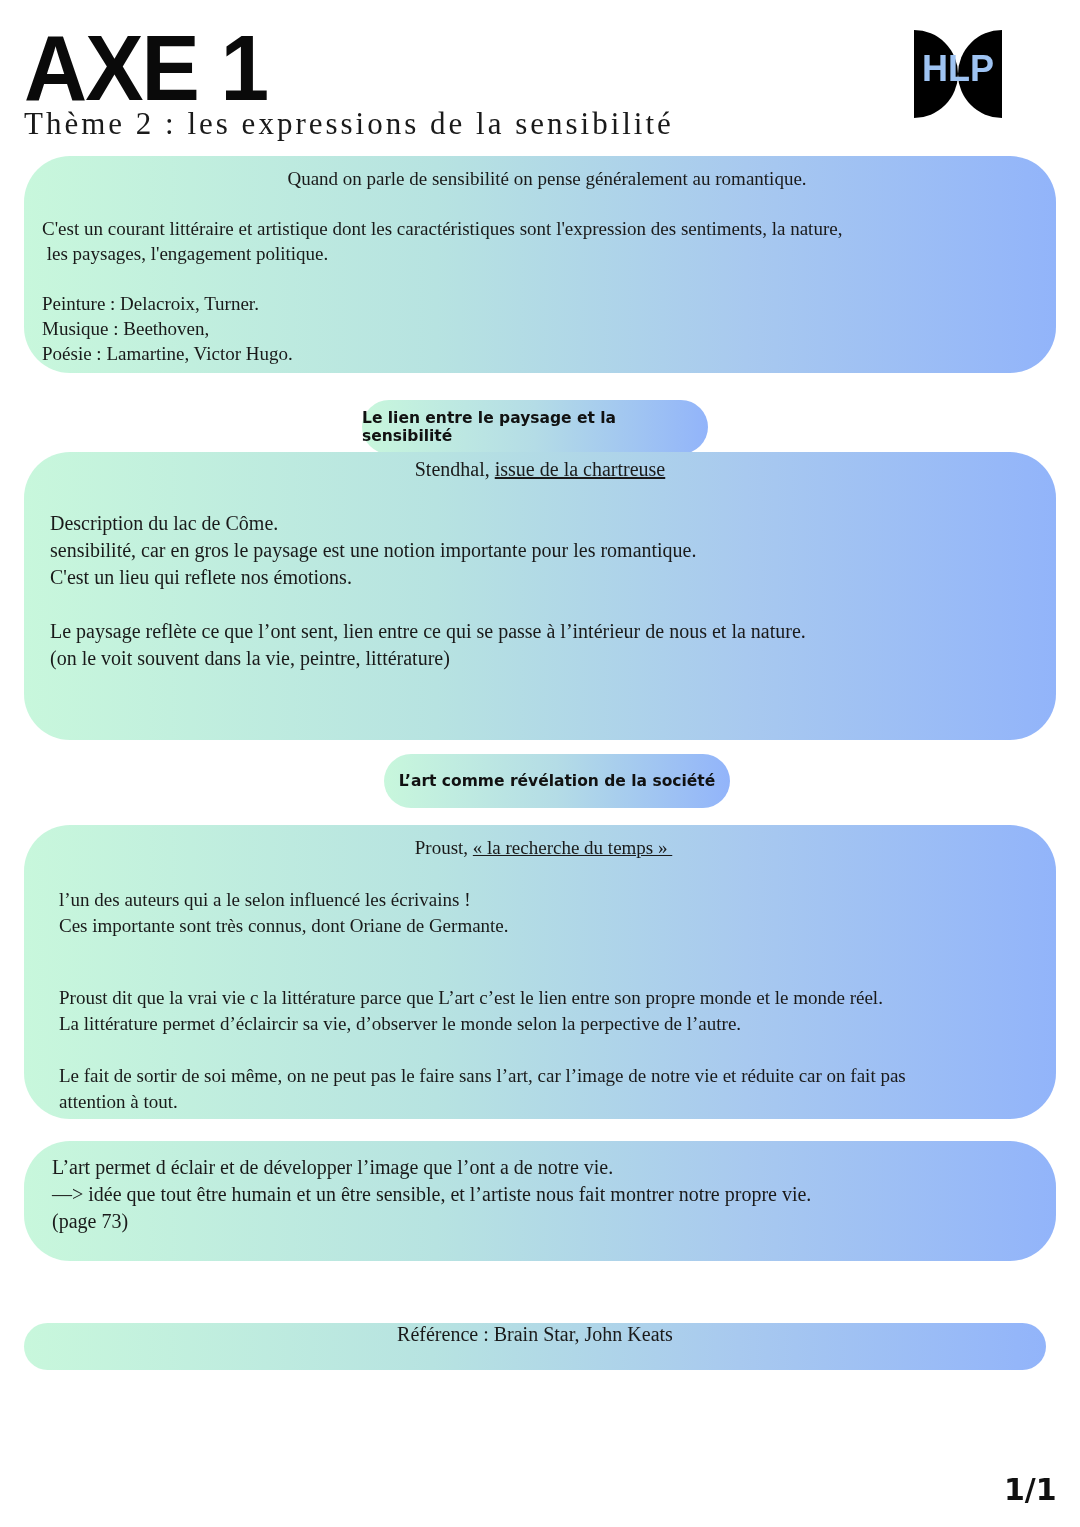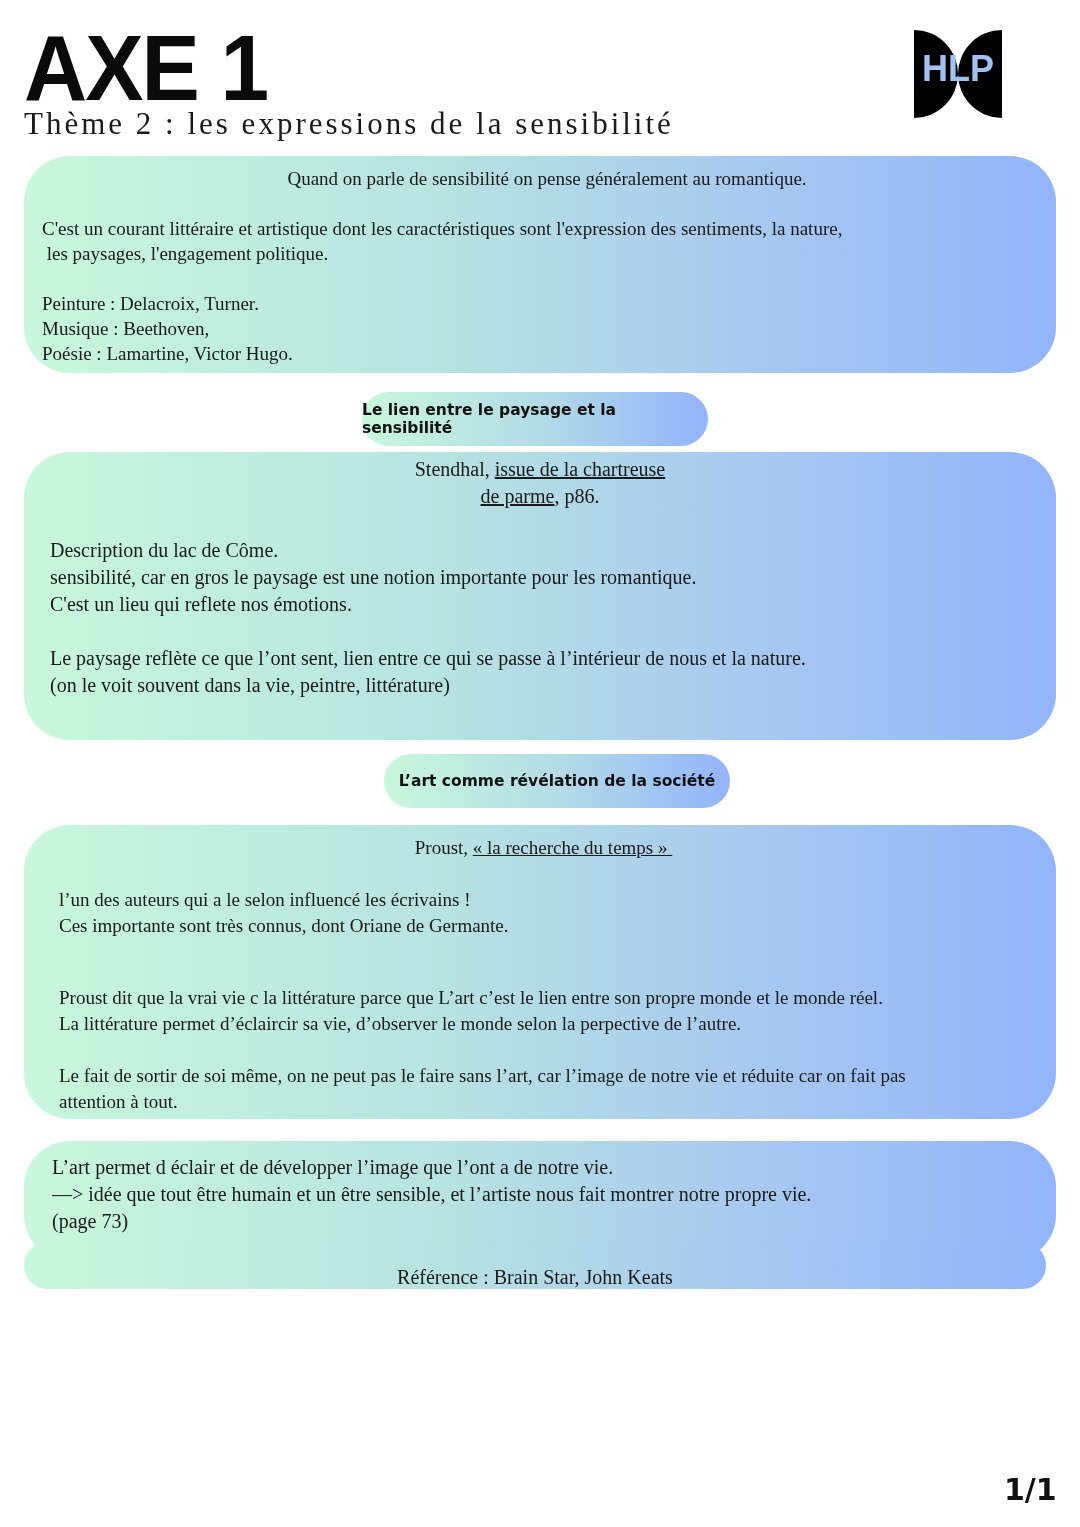--- a/index.html
+++ b/index.html
@@ -55,30 +55,27 @@
   <p class="center">Quand on parle de sensibilité on pense généralement au romantique.</p>
   <div style="height:25px"></div>
   <p>C'est un courant littéraire et artistique dont les caractéristiques sont l'expression des sentiments, la nature,</p>
   <p style="white-space:pre;"> les paysages, l'engagement politique.</p>
   <div style="height:25px"></div>
   <p>Peinture : Delacroix, Turner.</p>
   <p>Musique : Beethoven,</p>
   <p>Poésie : Lamartine, Victor Hugo.</p>
 </div>
 
-<div class="pill" style="left:362px; top:392px; width:346px;">
+<div class="pill" style="left:362px; top:400px; width:346px;">
   <span>Le lien entre le paysage et la sensibilité</span>
 </div>
 
 <div class="box" style="top:452px; height:288px; padding:4px 26px 0 26px; font-size:20px;">
   <p class="center" style="line-height:27px;">
     <span>Stendhal, </span><span class="u">issue de la chartreuse</span>
-  </p>
-  <p class="center" style="line-height:27px;">
-    <span class="u">de parme</span><span>, p86.</span>
   </p>
   <div style="height:27px"></div>
   <p style="line-height:27px;">Description du lac de Côme.</p>
   <p style="line-height:27px;">sensibilité, car en gros le paysage est une notion importante pour les romantique.</p>
   <p style="line-height:27px;">C'est un lieu qui reflete nos émotions.</p>
   <div style="height:27px"></div>
   <p style="line-height:27px;">Le paysage reflète ce que l’ont sent, lien entre ce qui se passe à l’intérieur de nous et la nature.</p>
   <p style="line-height:27px;">(on le voit souvent dans la vie, peintre, littérature)</p>
 </div>
 
@@ -100,17 +97,17 @@
   <p style="line-height:26px;">Le fait de sortir de soi même, on ne peut pas le faire sans l’art, car l’image de notre vie et réduite car on fait pas</p>
   <p style="line-height:26px;">attention à tout.</p>
 </div>
 
 <div class="box" style="top:1141px; height:120px; padding:13px 28px 0 28px; font-size:20px;">
   <p style="line-height:27px;">L’art permet d éclair et de développer l’image que l’ont a de notre vie.</p>
   <p style="line-height:27px;">—&gt; idée que tout être humain et un être sensible, et l’artiste nous fait montrer notre propre vie.</p>
   <p style="line-height:27px;">(page 73)</p>
 </div>
 
-<div class="box" style="top:1242px; height:47px; width:1022px; border-radius:24px; display:flex; align-items:flex-end; justify-content:center; font-size:20px;">
+<div class="box" style="top:1323px; height:47px; width:1022px; border-radius:24px; display:flex; align-items:flex-start; justify-content:center; font-size:20px;">
   <span>Référence : Brain Star, John Keats</span>
 </div>
 
 <div class="pagenum">1/1</div>
 
 </body></html>

